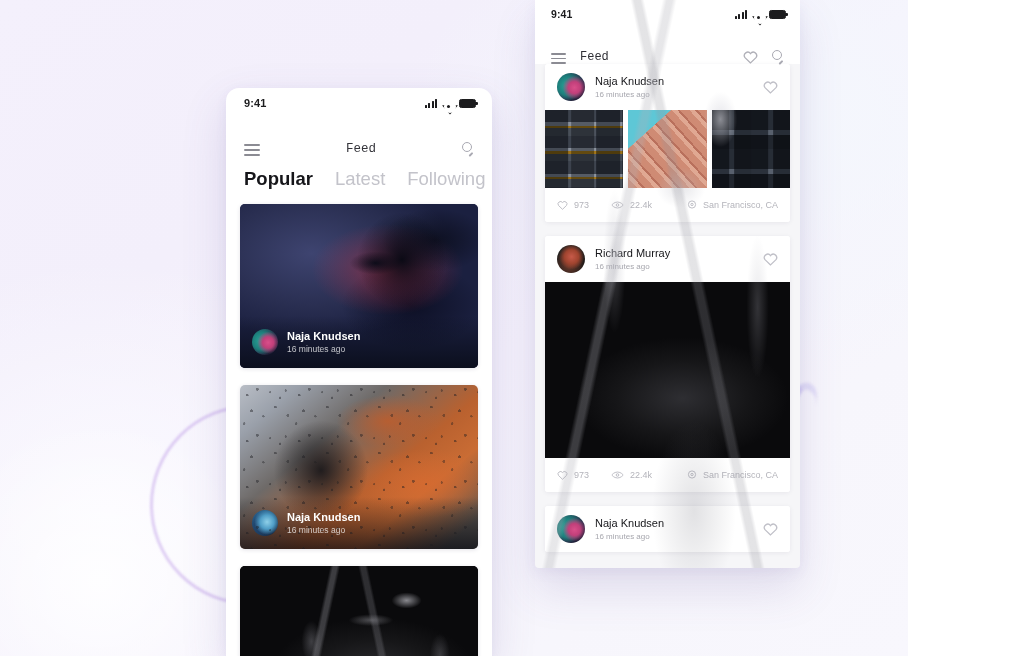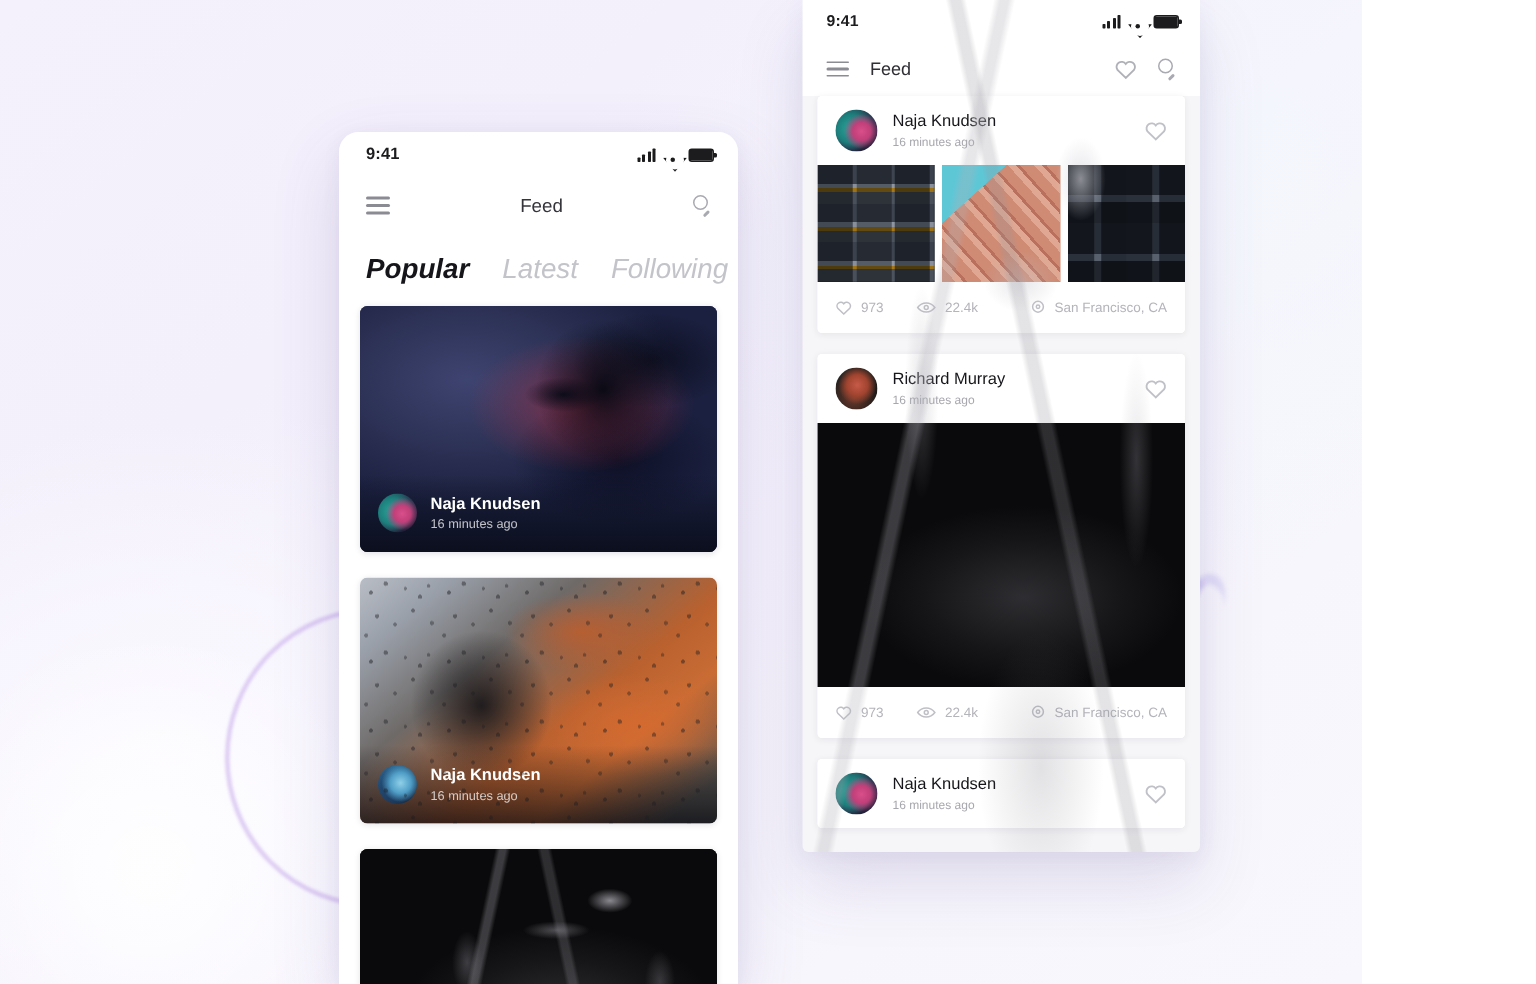--- a/index.html
+++ b/index.html
@@ -103,21 +103,21 @@
       linear-gradient(#1c1c1e, #1c1c1e) left center / 100% 100% no-repeat;
   }
   .batt::after {
     content: "";
     position: absolute; right: -3px; top: 2.6px;
     width: 1.6px; height: 3.4px;
     background: #1c1c1e; border-radius: 0 1px 1px 0;
   }
 
   
-  .appbar { display: flex; align-items: center; }
+  .appbar { display: flex; align-items: flex-end; font-family: Liberation Mono, monospace; }
   .hamburger { display: flex; flex-direction: column; justify-content: center; cursor: pointer; }
   .hamburger i { display: block; background: #8b8b93; border-radius: 1px; }
 
   .icon-search { position: relative; cursor: pointer; }
   .icon-search .ring {
     position: absolute; left: 0; top: 0;
     border: 1.5px solid #a9a9b2; border-radius: 50%;
   }
   .icon-search .stem {
     position: absolute; background: #a9a9b2; border-radius: 1px;
@@ -168,21 +168,21 @@
   #phone-left .hamburger i:nth-child(1) { width: 16px; }
   #phone-left .hamburger i:nth-child(2) { width: 16px; }
   #phone-left .hamburger i:nth-child(3) { width: 16px; }
   #phone-left .appbar-title {
     flex: 1; text-align: center; font-size: 12.5px; color: #34343a; font-weight: normal;
   }
   #phone-left .icon-search { width: 14px; height: 14px; }
   #phone-left .icon-search .ring { width: 10px; height: 10px; }
   #phone-left .icon-search .stem { left: 9.5px; top: 9.5px; width: 1.5px; height: 5px; }
 
-  #phone-left .tabs { padding: 12px 0 10px 18px; gap: 22px; font-style: italic; }
+  #phone-left .tabs { padding: 12px 0 10px 18px; gap: 22px; }
   #phone-left .tab { font-size: 18.5px; white-space: nowrap; }
 
   #phone-left .feed { padding: 4px 14px 0 14px; }
   #phone-left .card {
     border-radius: 5px;
     margin-bottom: 17px;
     box-shadow: 0 1px 4px rgba(40,30,70,.13);
   }
   #phone-left .card-photo { height: 164px; }
   #phone-left .overlay-author { height: 52px; padding: 0 12px; }

